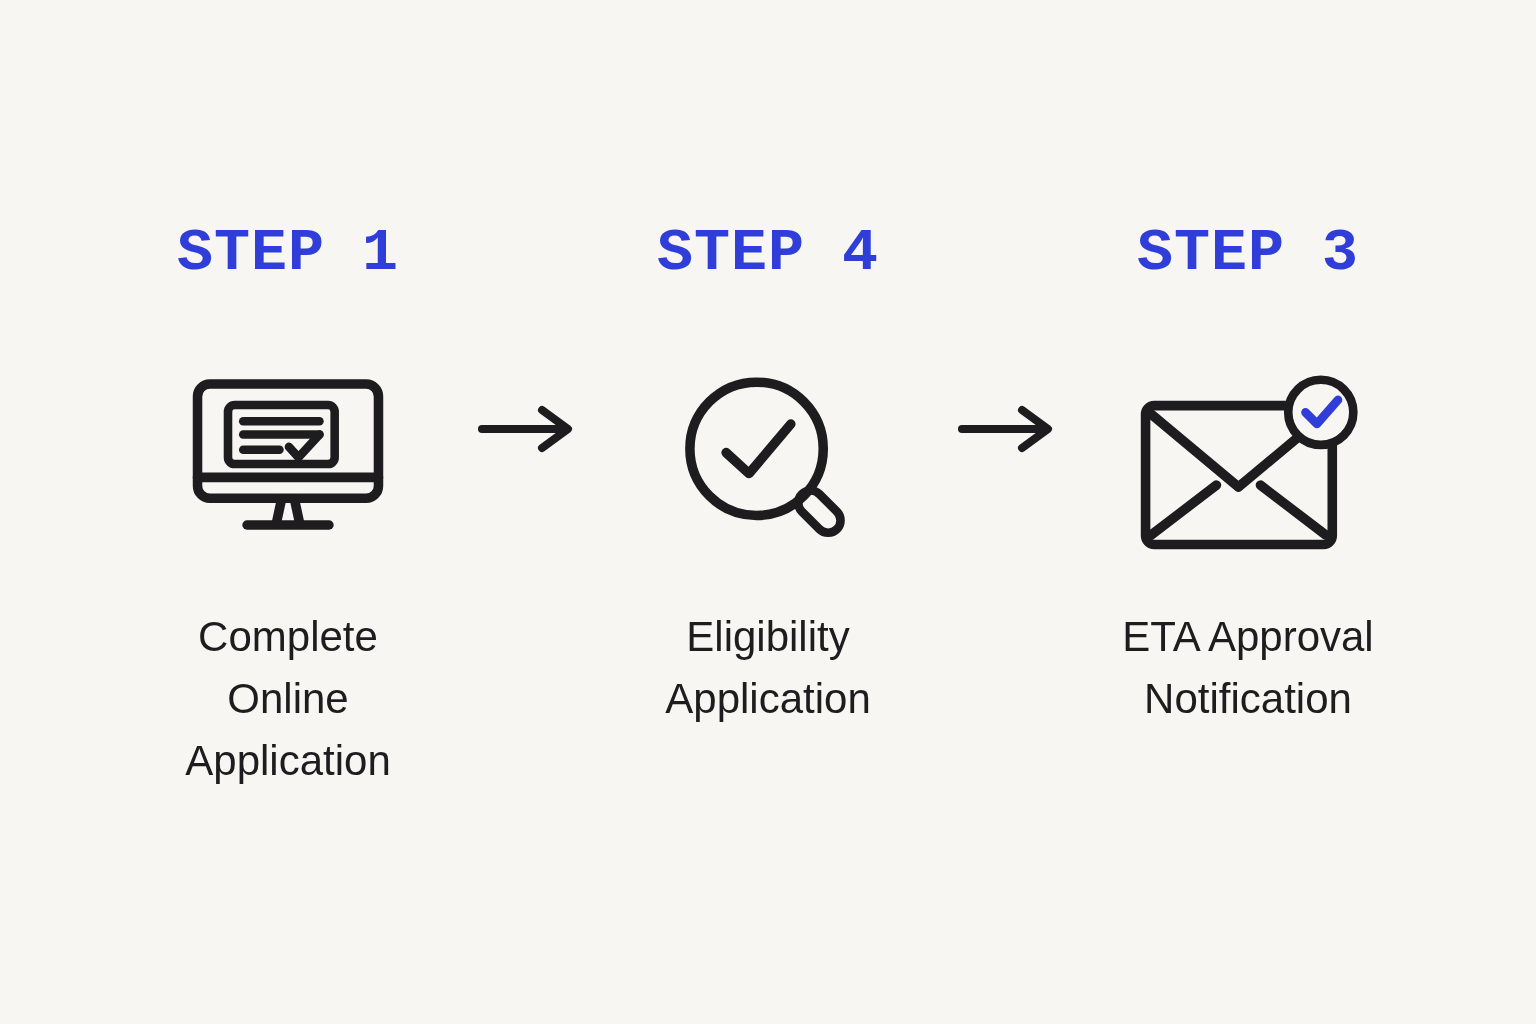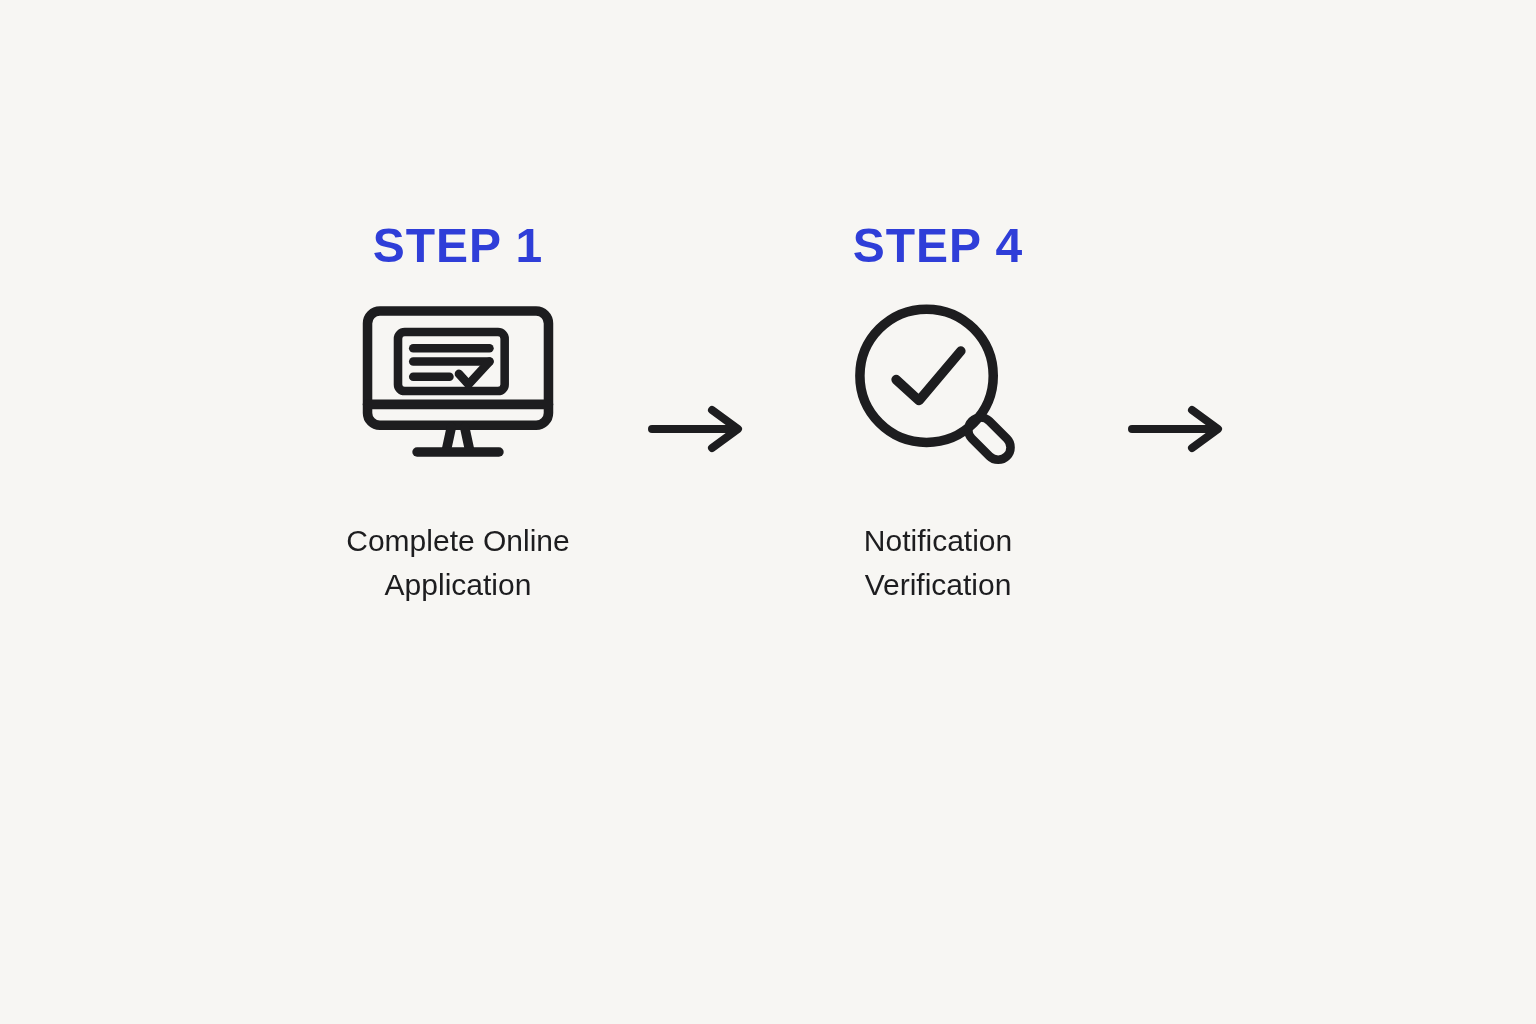--- a/index.html
+++ b/index.html
@@ -21,42 +21,43 @@
     padding-top:220px;
   }
   .step{
     width:340px;
     display:flex;
     flex-direction:column;
     align-items:center;
     text-align:center;
   }
   .step-title{
-    font-size:48px;
+    font-size:60px;
     font-weight:bold;
     letter-spacing:1px;
     color:var(--accent);
     line-height:1.1;
-    margin-bottom:24px;
+    margin-bottom:84px;
+    font-family:Liberation Mono, monospace;
   }
   .step-icon{
     height:190px;
     display:flex;
     align-items:center;
     justify-content:center;
   }
   .step-icon svg{
     stroke:var(--ink);
     fill:none;
     stroke-linecap:round;
     stroke-linejoin:round;
   }
   .step-label{
-    margin-top:32px;
-    font-size:30px;
+    margin-top:46px;
+    font-size:42px;
     line-height:1.48;
     max-width:282px;
     color:var(--ink);
   }
   .arrow{
     width:100px;
     margin:185px 20px 0 20px;
     align-self:flex-start;
     display:flex;
     justify-content:center;
@@ -104,24 +105,38 @@
     <div class="step-title">STEP 4</div>
     <div class="step-icon">
       <svg width="192" height="200" viewBox="0 0 200 210" stroke-width="10">
         <circle cx="88" cy="88" r="70"></circle>
         <polyline points="56,92 80,114 124,62"></polyline>
         <g transform="translate(137,137) rotate(45)">
           <rect x="-2" y="-13" width="52" height="26" rx="13" stroke-width="9"></rect>
         </g>
       </svg>
     </div>
-    <div class="step-label">Notification Verification</div>
+    <div class="step-label">Eligibility Application</div>
   </div>
 
   <div class="arrow">
     <svg width="100" height="48" viewBox="0 0 100 48" stroke-width="8">
       <line x1="4" y1="24" x2="86" y2="24"></line>
       <polyline points="64,5 90,24 64,43"></polyline>
     </svg>
   </div>
 
+  <div class="step">
+    <div class="step-title">STEP 3</div>
+    <div class="step-icon">
+      <svg width="225" height="187" viewBox="0 0 235 195" stroke-width="10">
+        <rect x="10" y="35" width="195" height="145" rx="9"></rect>
+        <polyline points="16,44 107,120 198,44"></polyline>
+        <line x1="16" y1="170" x2="84" y2="118"></line>
+        <line x1="198" y1="170" x2="130" y2="118"></line>
+        <circle class="badge-fill" cx="193" cy="42" r="34" stroke-width="9"></circle>
+        <polyline class="accent-stroke" points="177,42 189,54 211,29" stroke-width="9"></polyline>
+      </svg>
+    </div>
+    <div class="step-label">ETA Approval Notification</div>
+  </div>
 
 </div>
 
 </body></html>

